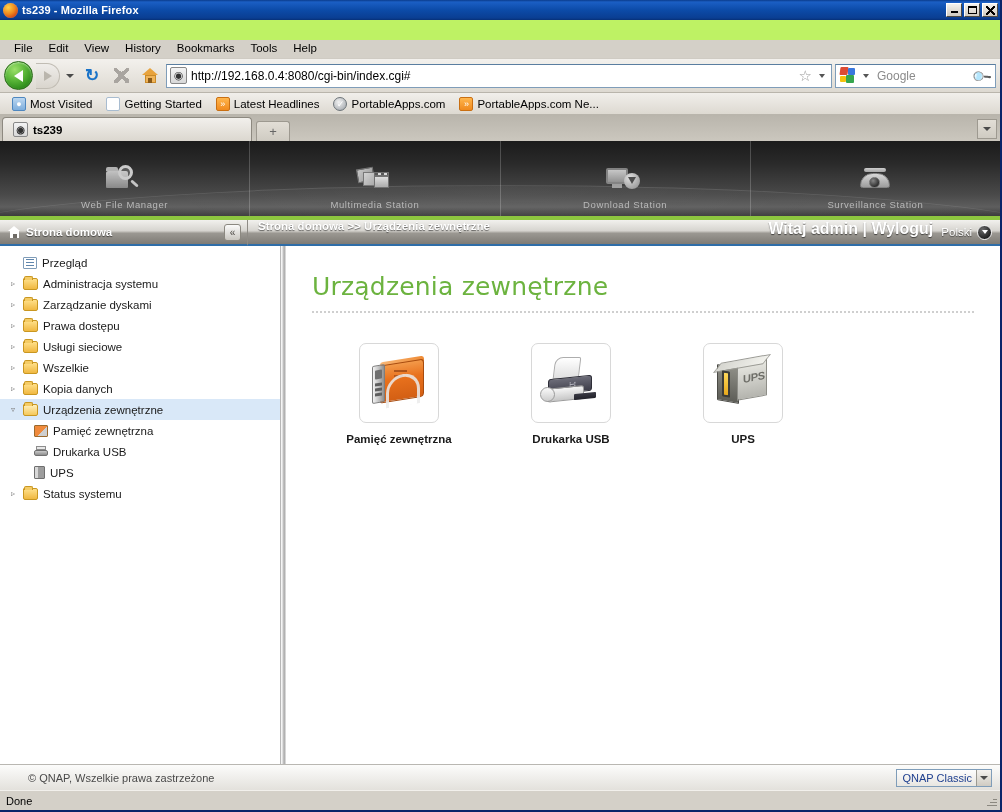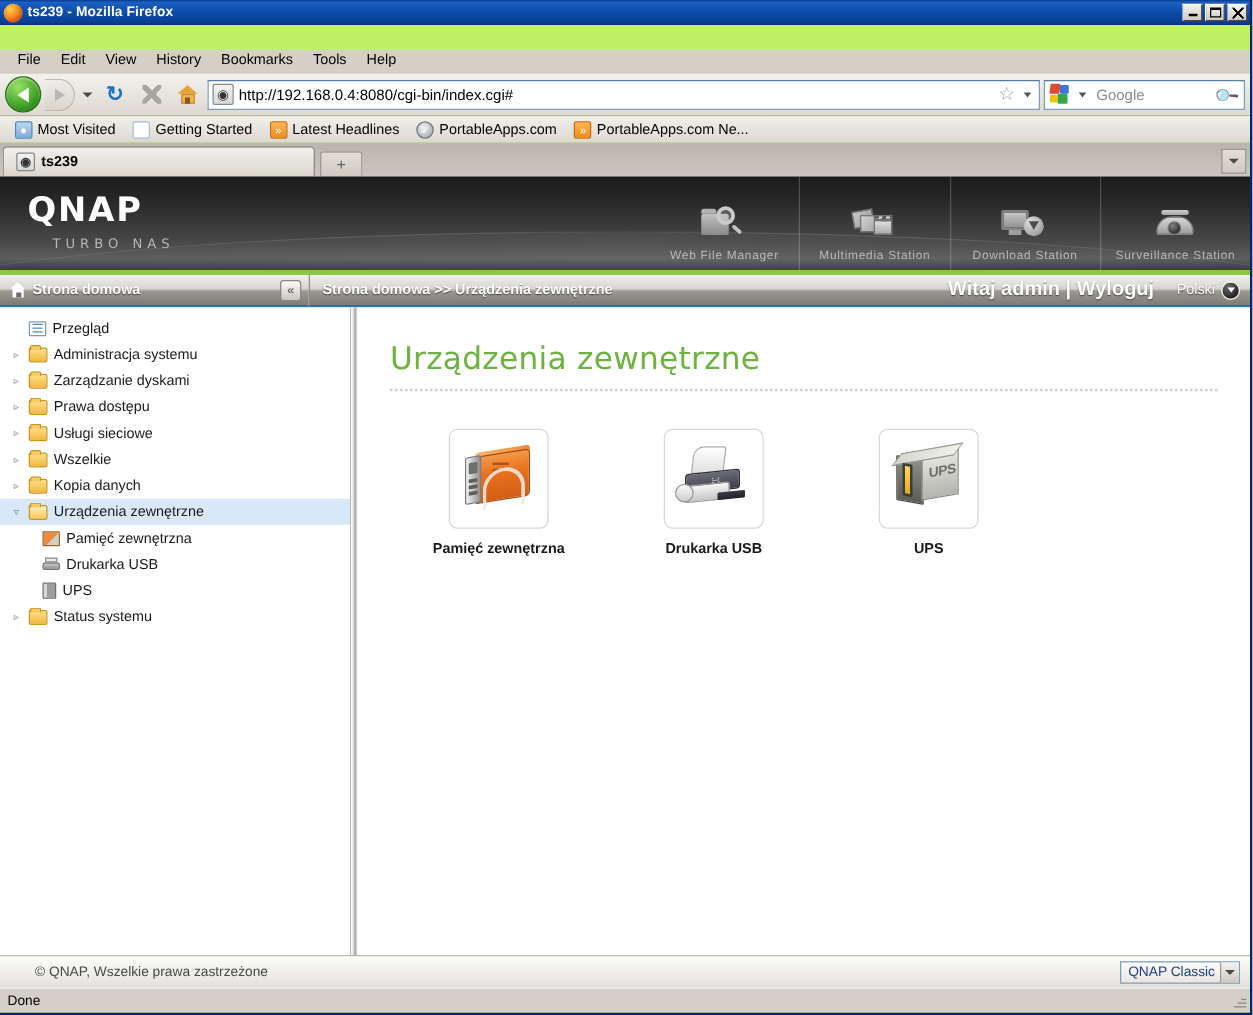--- a/index.html
+++ b/index.html
@@ -274,21 +274,21 @@
     background:linear-gradient(to bottom,#fbfbfa,#c9c6c0);
     border:1px solid #8b8880; border-radius:3px;
     display:flex;align-items:center;justify-content:center;
     font-size:10px;color:#4a4742;cursor:pointer;
   }
   .ns-right {
     flex:1;
     background:linear-gradient(to bottom,#f2f1ee 0%,#d6d4cf 45%,#9b9892 55%,#7e7b75 100%);
     border-bottom:2px solid #2e6da8;
     border-left:1px solid #8e8b85;
-    display:flex; align-items:center; padding:0 8px 0 10px; gap:10px;
+    display:flex; padding:0 8px 0 10px; 
   }
   .crumb { font-size:11.5px; font-weight:bold; color:#fff; text-shadow:0 1px 1px rgba(0,0,0,.55); flex:1; }
   .greet { font-size:16px; font-weight:bold; color:#fff; text-shadow:0 1px 1px rgba(0,0,0,.55); cursor:pointer; }
   .lang { display:flex; align-items:center; gap:5px; cursor:pointer; padding-left:8px; }
   .lang-txt { font-size:11.5px; color:#fff; text-shadow:0 1px 1px rgba(0,0,0,.55); }
   .lang-dd {
     width:15px;height:15px;border-radius:50%;
     background:radial-gradient(circle at 35% 28%,#6a6a6a,#1e1e1e 75%);
     border:1px solid #f2f2f2;
     display:flex;align-items:center;justify-content:center;
@@ -606,24 +606,20 @@
       <span>+</span>
     </div>
     <div class="tab-list">
         <div class="caret"></div>
       </div>
   </div>
 
   <div class="page">
 
     <div class="qnap-header">
-      <div class="qnap-brand">
-        <div class="qnap-logo">QNAP</div>
-        <div class="qnap-sub">TURBO NAS</div>
-      </div>
       <div class="stations">
         <div class="station">
           <div class="st-ico">
             <span class="wfm-f2"></span>
               <span class="wfm-f"></span>
               <span class="wfm-g"></span>
               <span class="wfm-h"></span>
           </div>
           <div class="station-label">Web File Manager</div>
         </div>

